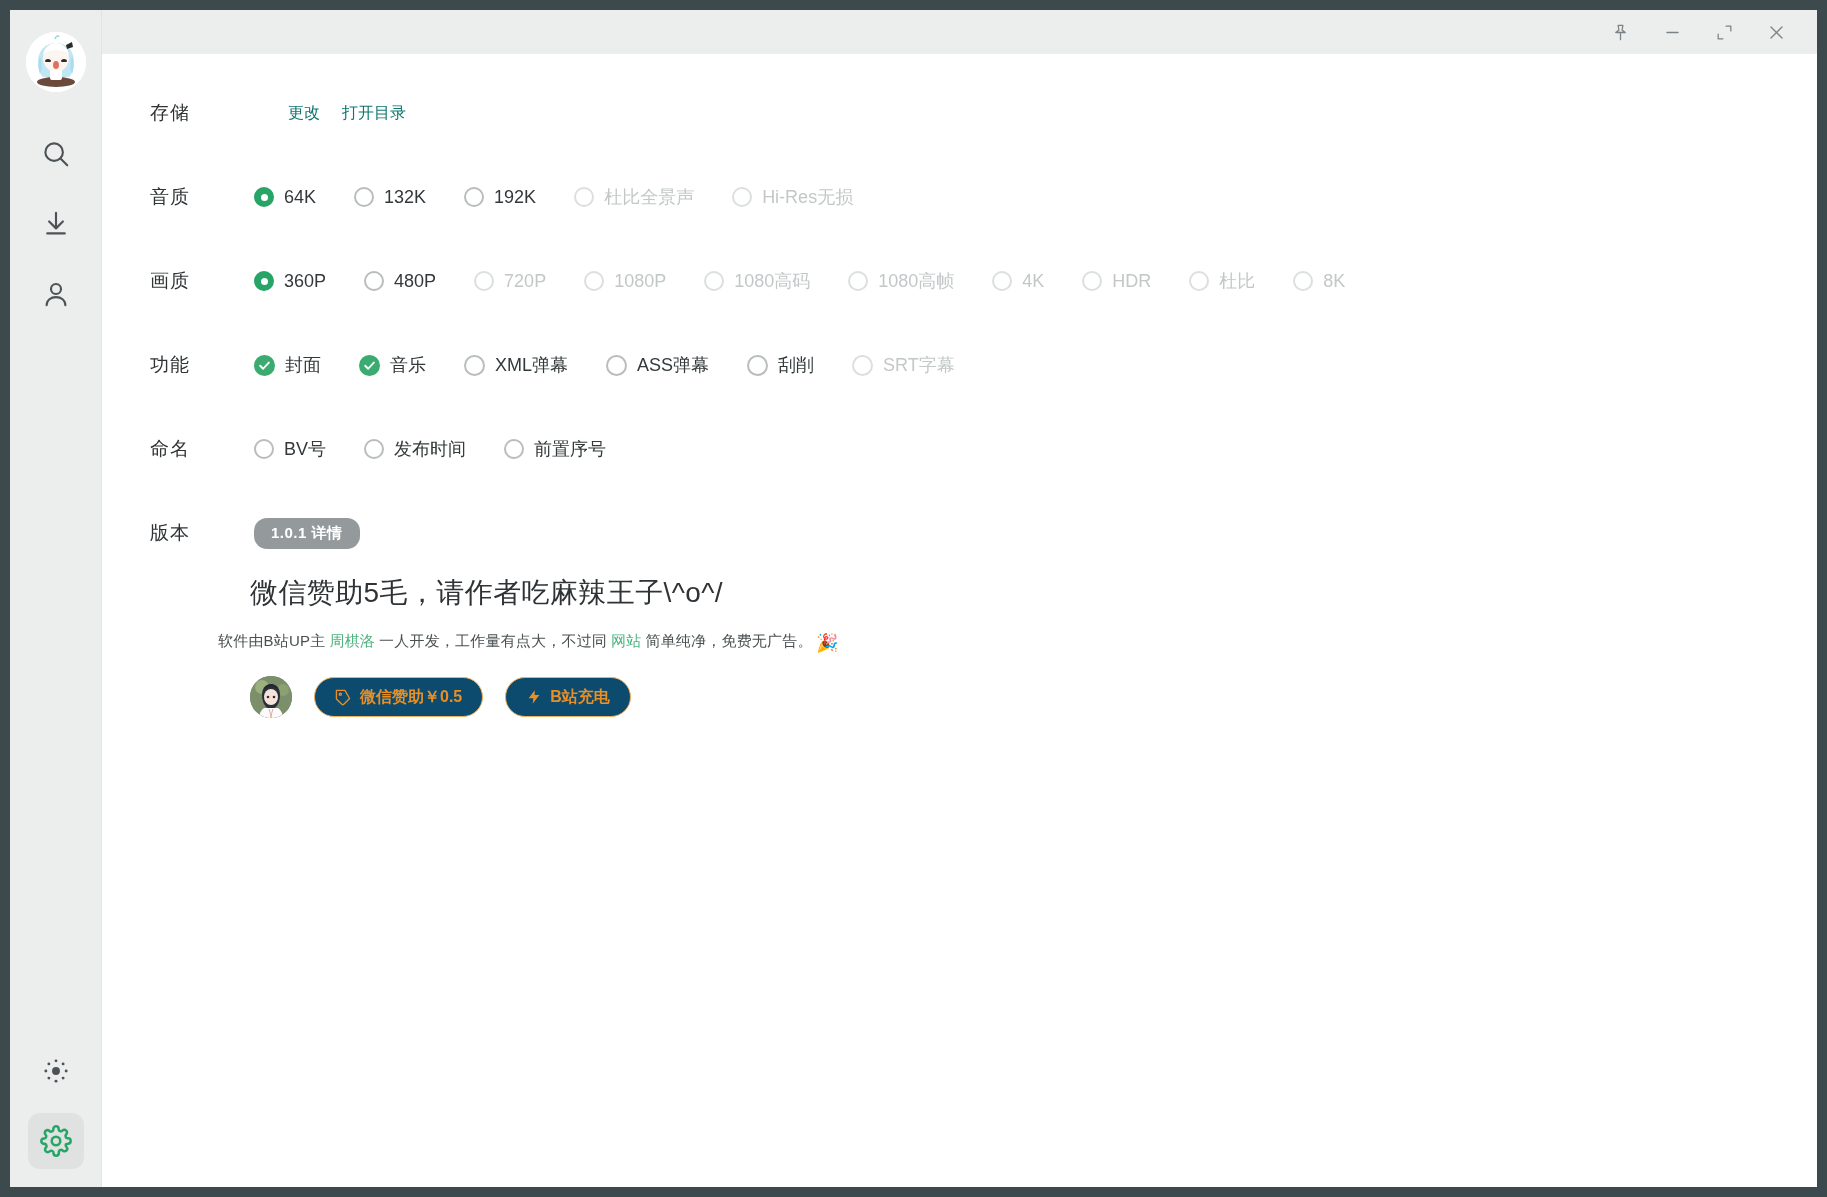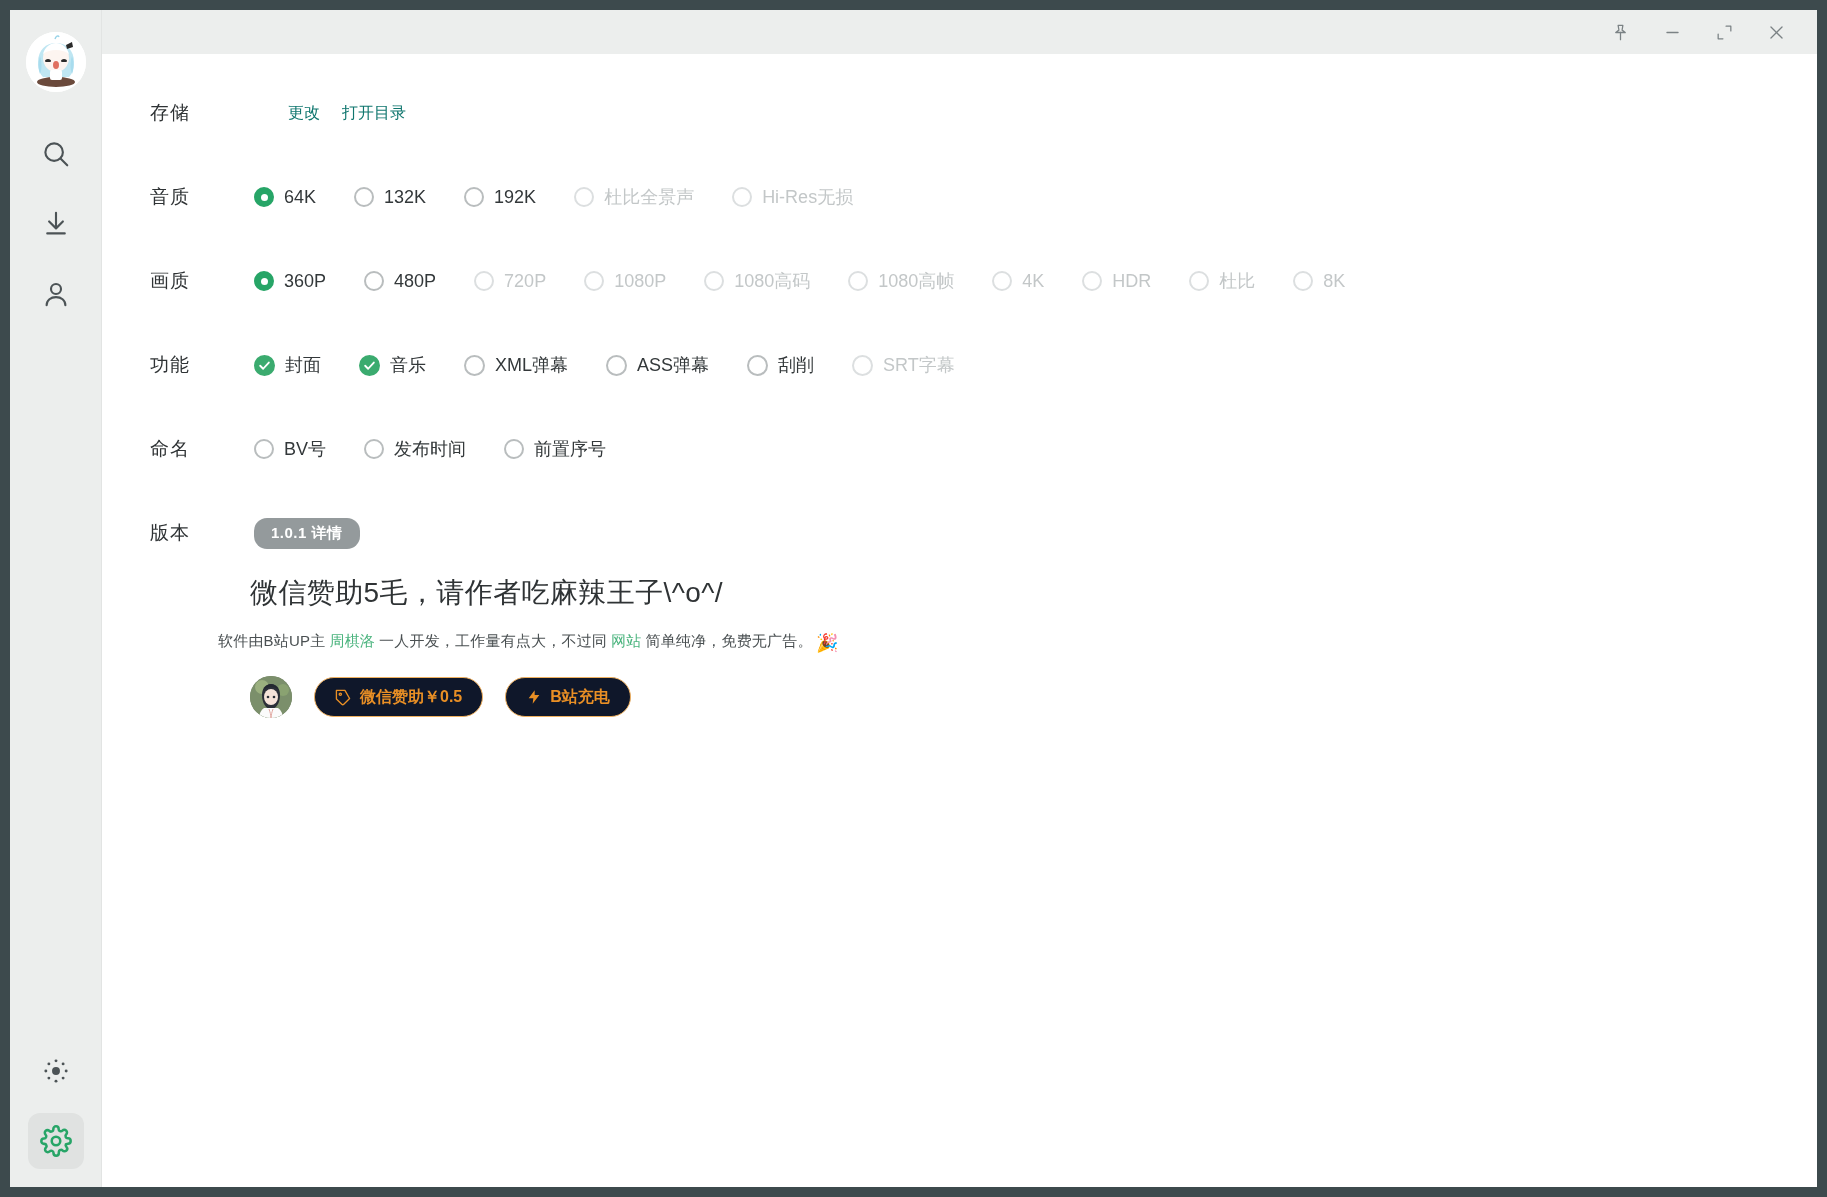--- a/index.html
+++ b/index.html
@@ -242,21 +242,21 @@
     border:1.6px solid #efb05f;
     color:#e98f25;
     border-radius:22px;
     height:40px;
     display:flex;
     align-items:center;
     padding:0 20px;
     font-size:16px;
     font-weight:bold;
     cursor:pointer;
-    background:#0f172a;
+    background:#0c4a6e;
     white-space:nowrap;
   }
   .pill .pico { margin-right:8px; display:flex; align-items:center; }
 </style>
 </head>
 <body>
 
 <div id="app">
 
   <div class="sidebar">

